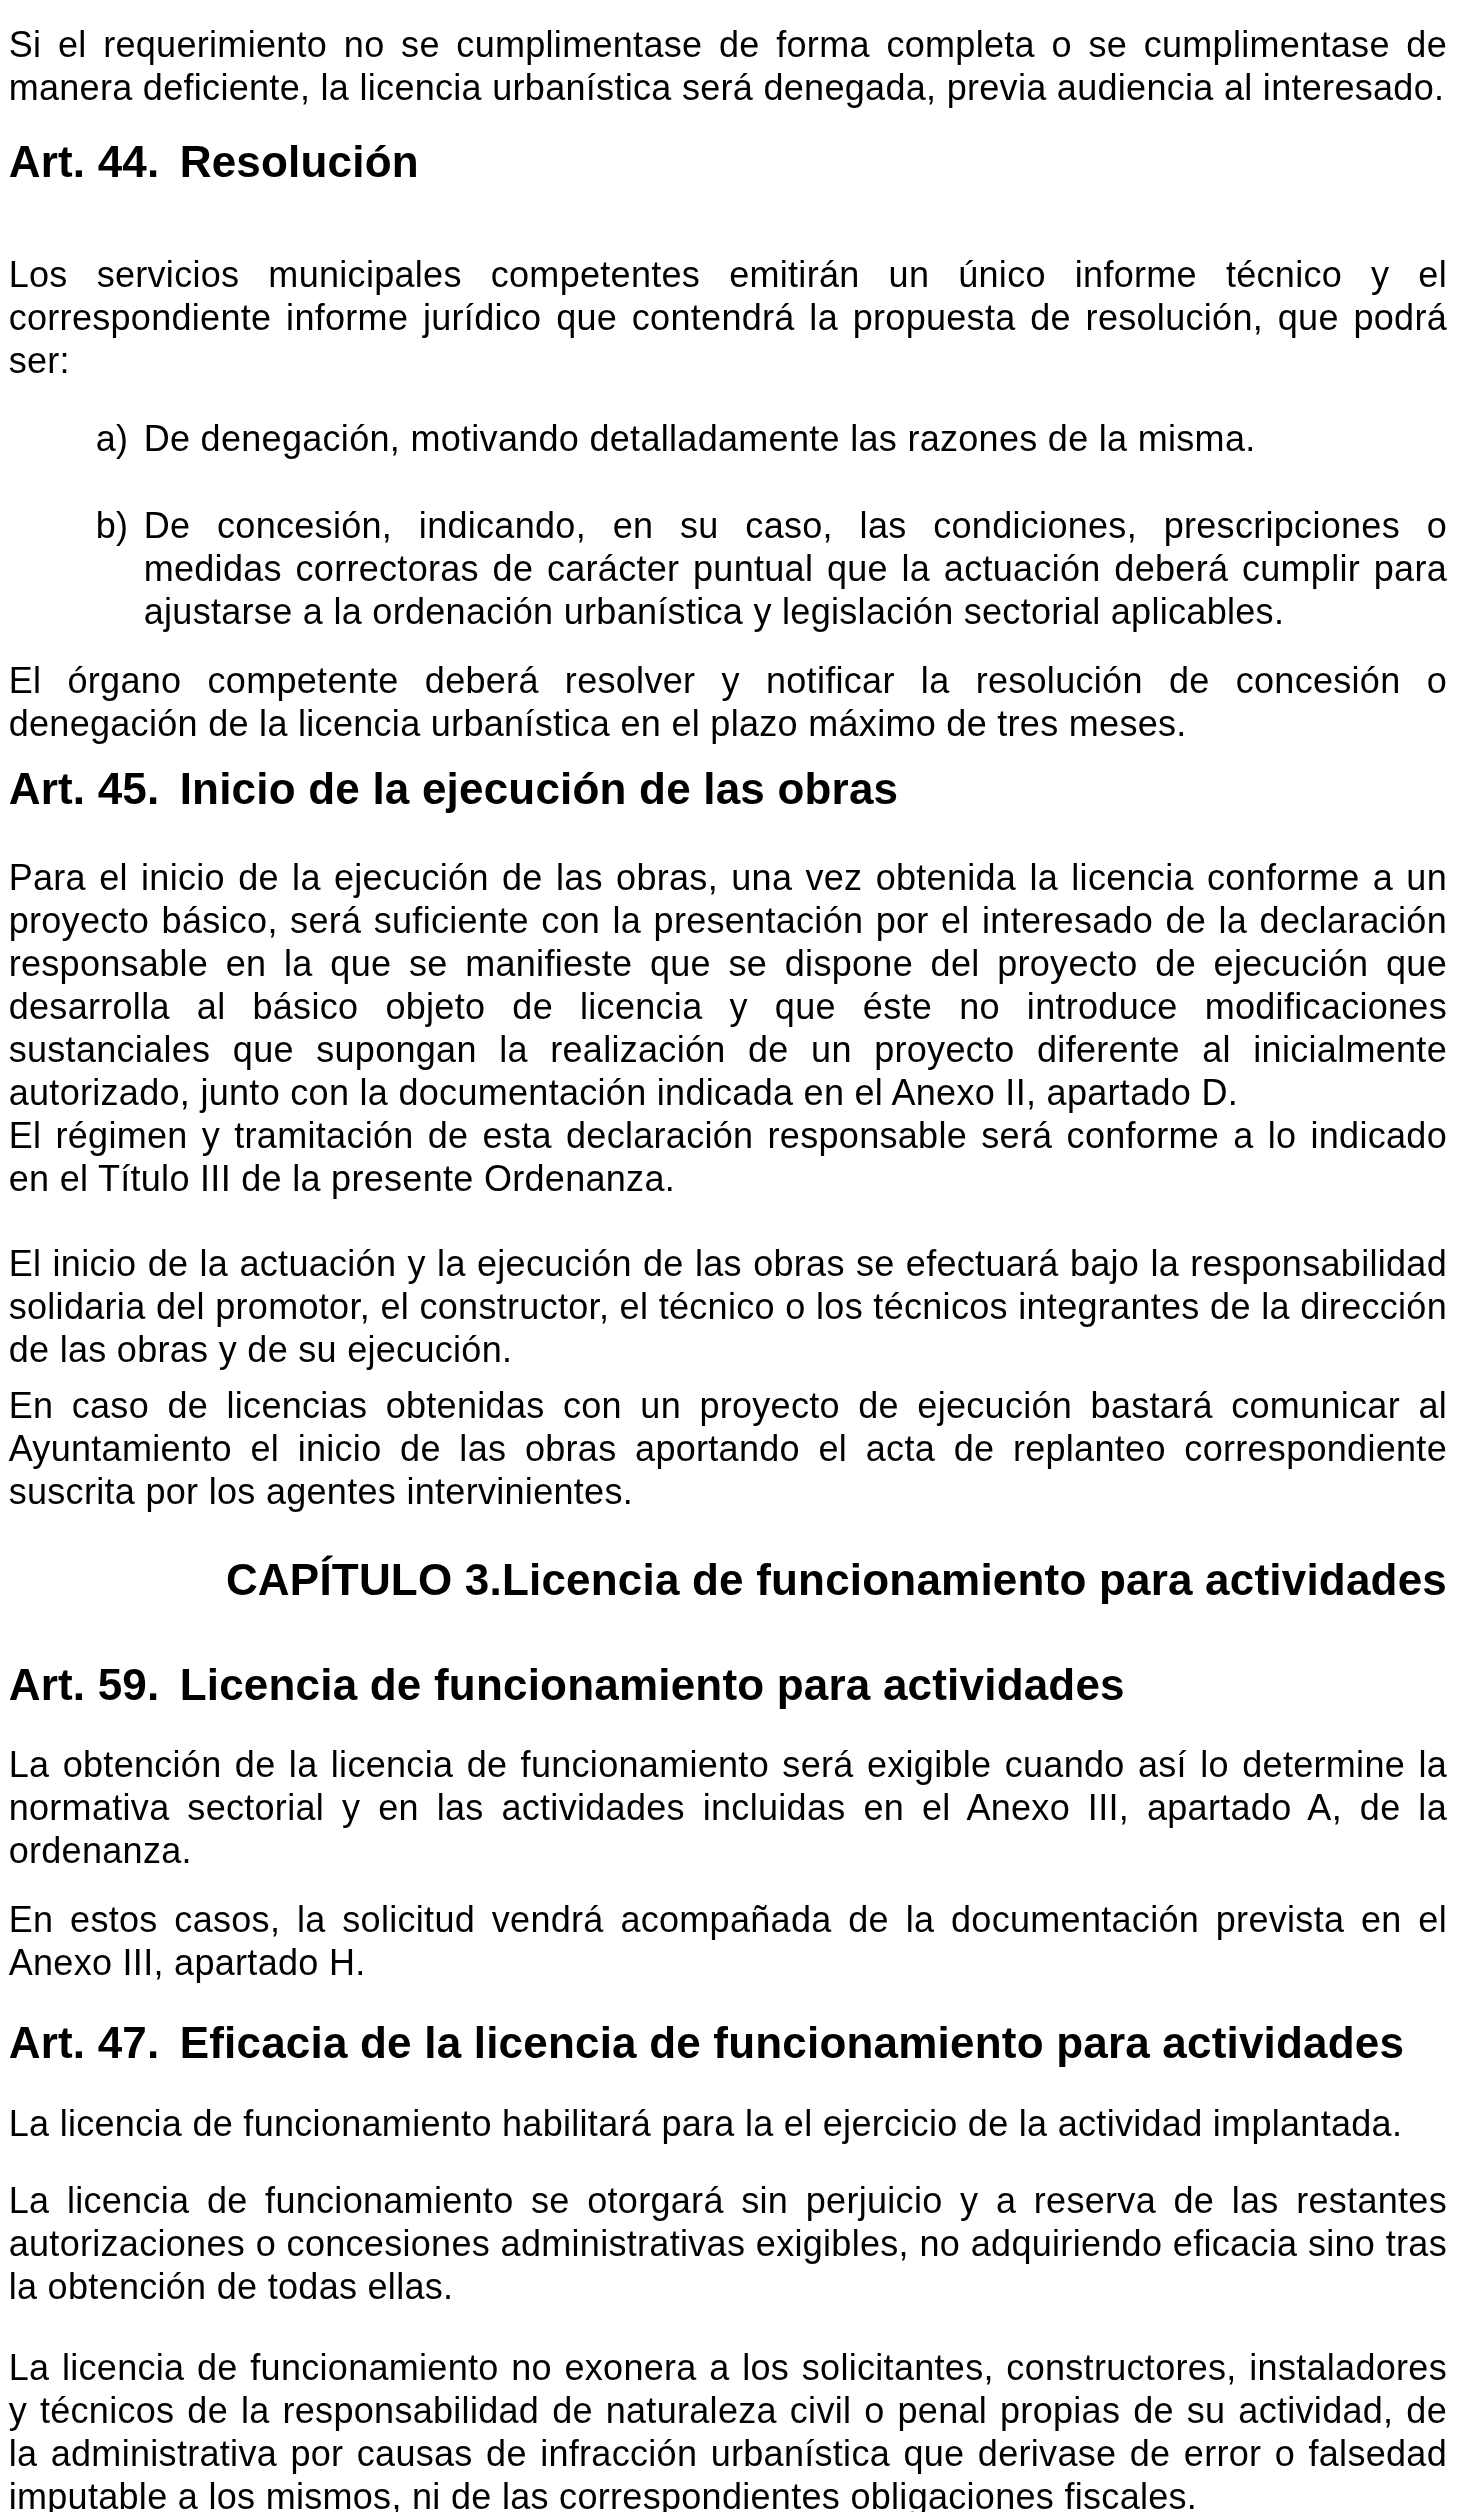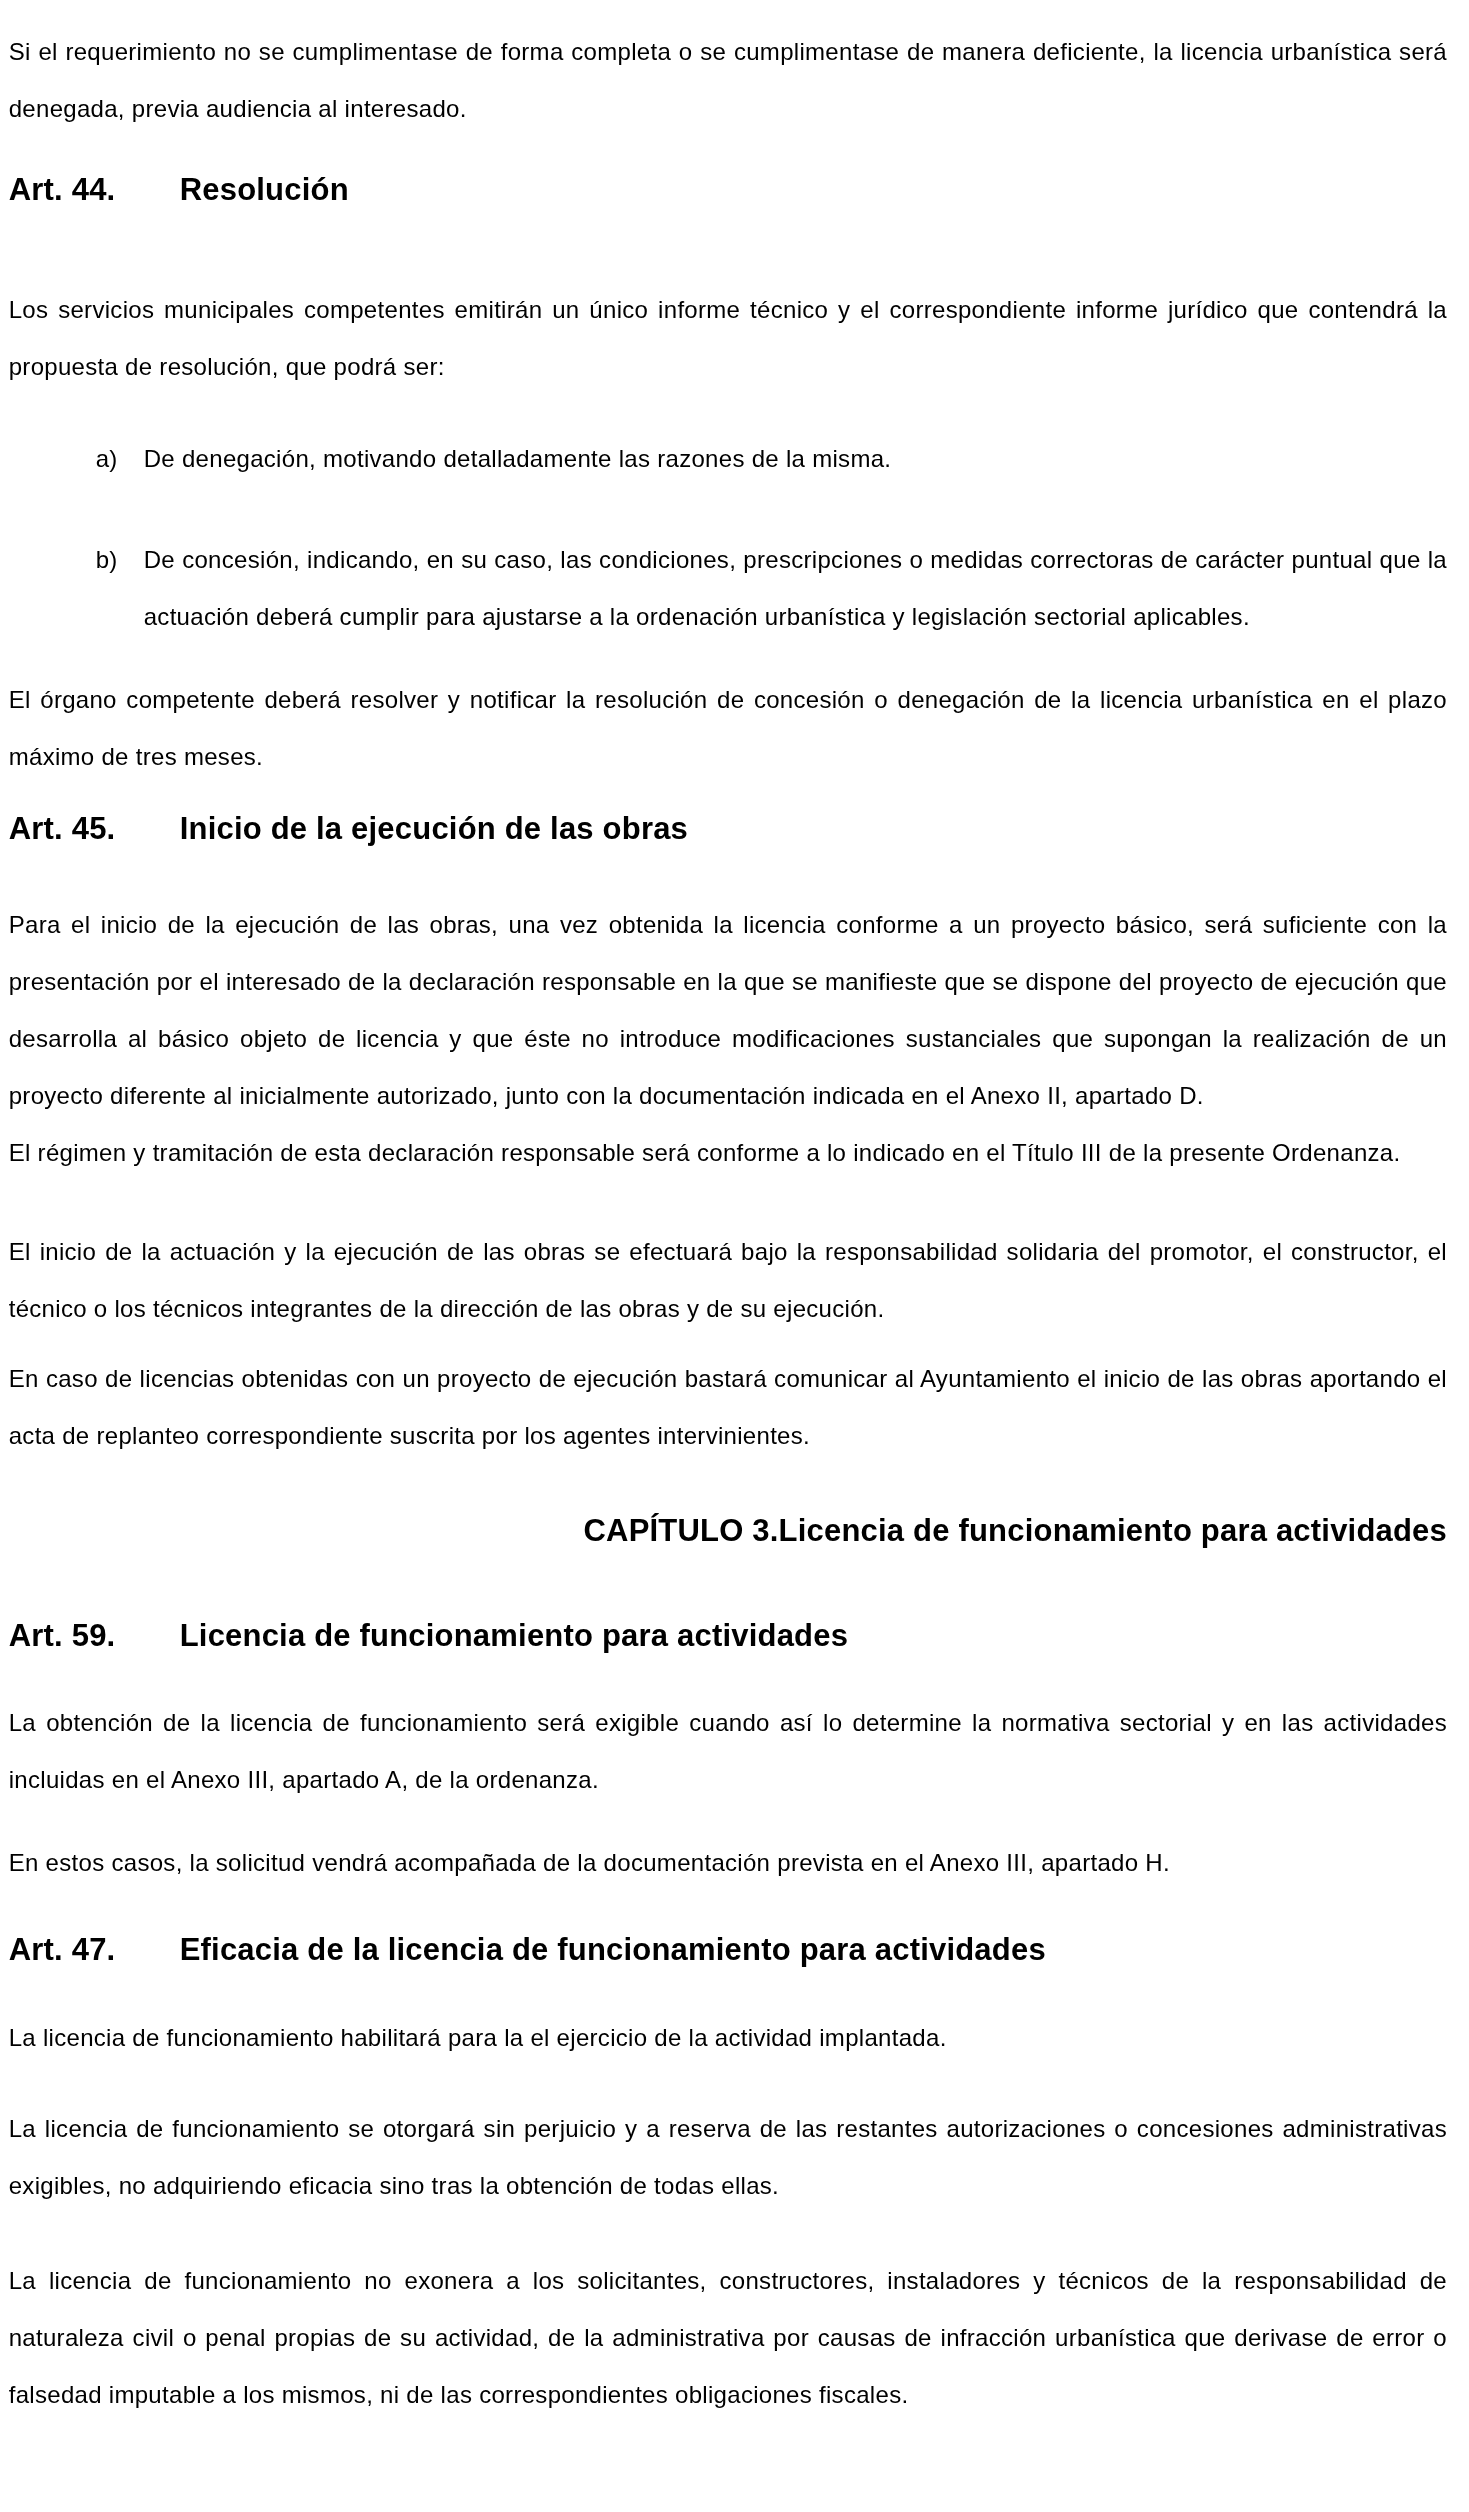--- a/index.html
+++ b/index.html
@@ -11,27 +11,27 @@
     color: #000000;
     font-family: "Liberation Sans", "DejaVu Sans", sans-serif;
   }
   .page {
     width: 100%;
     height: 100%;
     padding: 23px 23px 0 8.7px;
     background: #ffffff;
   }
   .para, .list-item {
-    font-size: 24px;
-    line-height: 57px;
+    font-size: 36px;
+    line-height: 43px;
     letter-spacing: 0.3px;
     text-align: justify;
   }
   .art-heading, .chapter-heading {
-    font-size: 31px;
+    font-size: 44px;
     line-height: 43px;
     font-weight: bold;
     letter-spacing: 0.2px;
     white-space: nowrap;
   }
   .art-heading .h-number {
     display: inline-block;
     width: 171px;
   }
   .chapter-heading { padding-left: 70px; text-align: right; }

